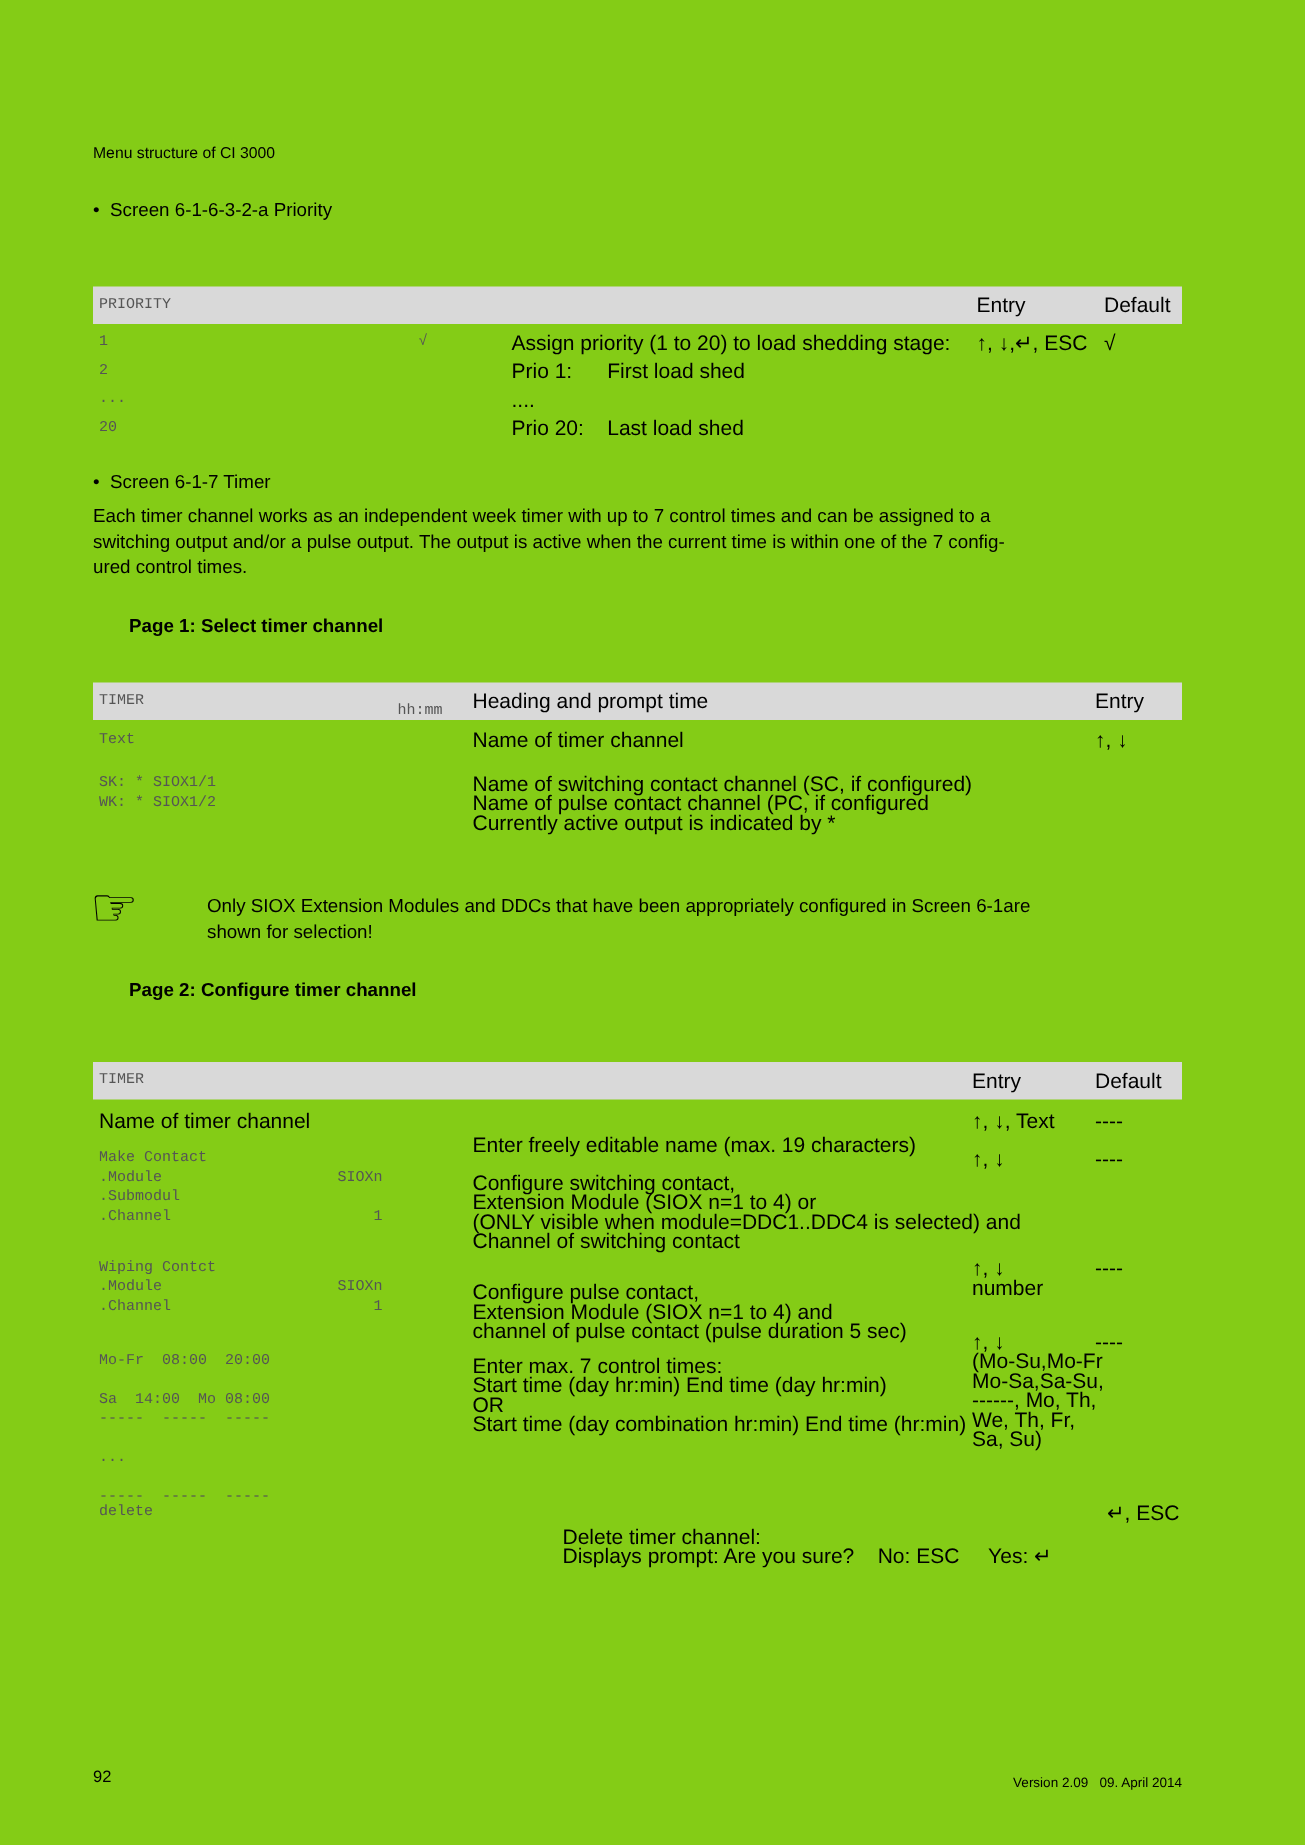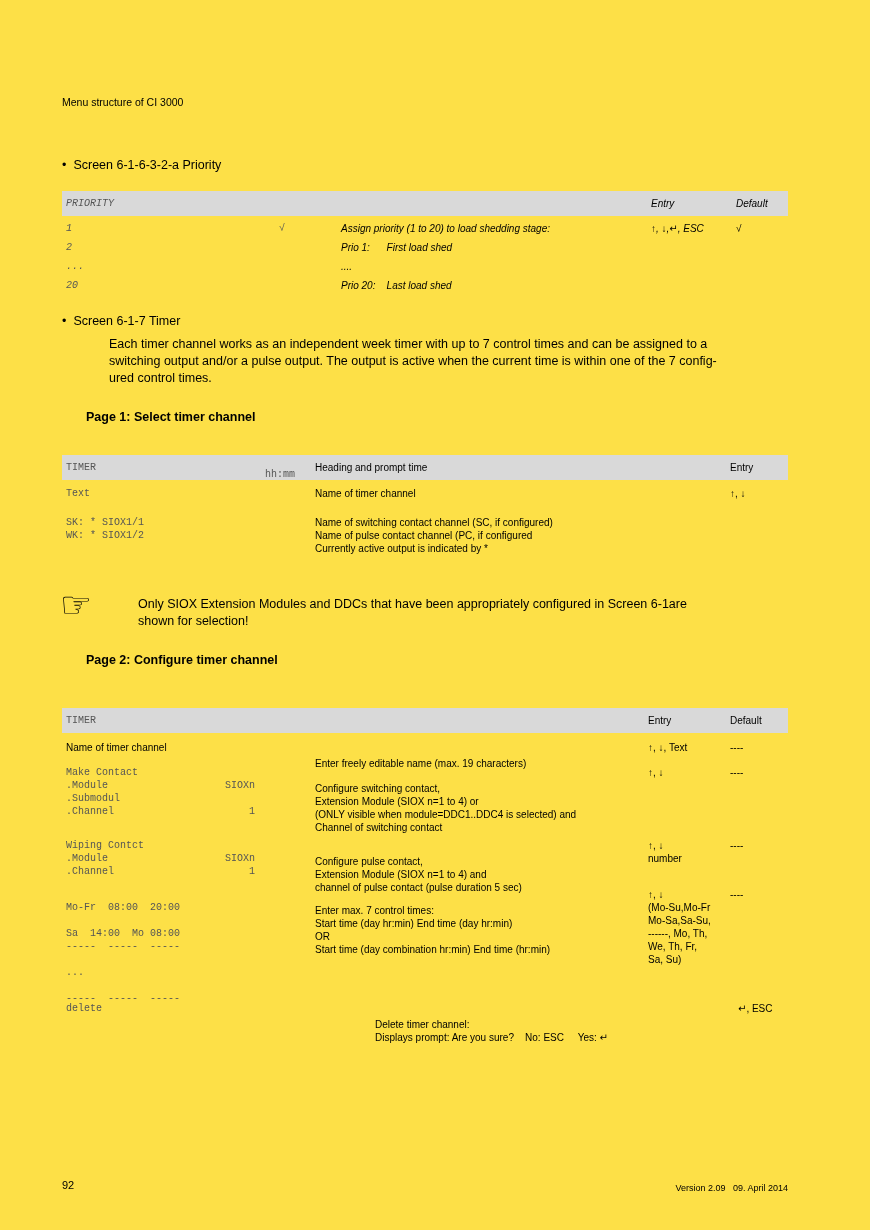--- a/index.html
+++ b/index.html
@@ -1,48 +1,48 @@
 <!DOCTYPE html>
 <html><head>
 <meta charset="utf-8">
 <style>
   * { margin:0; padding:0; box-sizing:border-box; }
   body { background:#ffffff; }
   .page {
-    position:relative; width:870px; height:1230px; background:#fde047;
+    position:relative; width:870px; height:1230px; background:#84cc16;
     font-family:"Liberation Sans","DejaVu Sans",sans-serif; color:#000;
     overflow:hidden;
   }
   .doc-header { position:absolute; left:62px; top:96px; font-size:10.5px; }
   .bullet-line { position:absolute; left:62px; font-size:12.5px; }
-  #bullet-priority { top:158px;text-align:right; }
+  #bullet-priority { top:133px;text-align:right; }
   #bullet-timer { top:314px; }
   .bullet-glyph { margin-right:7px; }
   .para {
     position:absolute; left:62px; top:336px; width:750px;
-    font-size:12.5px; line-height:17px; white-space:pre-line;margin-left:47px;
+    font-size:12.5px; line-height:17px; white-space:pre-line;
   }
   .h-bold { position:absolute; left:62px; font-weight:bold; font-size:12.5px;padding-left:24px; }
   #h-page1 { top:410px; }
   #h-page2 { top:653px; }
 
   .tbl { position:absolute; left:62px; width:726px; }
-  #tbl1 { top:191px; height:115px;font-style:italic; }
+  #tbl1 { top:191px; height:115px; }
   #tbl2 { top:455px; height:100px; }
   #tbl3 { top:708px; height:335px; }
 
   .thead {
     position:absolute; left:0; top:0; width:726px; height:25px;
     background:#d9d9d9; display:flex; align-items:center; padding-left:4px;
   }
   .trow { position:absolute; left:0; width:726px; display:flex; padding-left:4px; }
 
   .cell { white-space:pre; line-height:13px; flex:none; }
   .mono { font-family:"Liberation Mono","DejaVu Sans Mono",monospace; font-size:10px; color:#555; }
-  .sans { font-size:10px; color:#000; }
+  .sans { font-size:14px; color:#000; }
   .c1 { width:188px; }
   .c2 { width:61px; position:relative; }
   .c2 > span { position:absolute; top:0; white-space:pre; line-height:13px; text-align:right; }
   #tbl1 .c2 > span { right:30px; }
   #tbl2 .c2 > span { right:20px; }
   #tbl3 .c2 > span { right:60px; }
   .def { flex:1; }
   #tbl1 .desc { width:310px;margin-left:26px; } #tbl1 .entry { width:85px; }
   #tbl2 .desc { width:415px; } #tbl2 .entry { flex:1; }
   #tbl3 .desc { width:333px;margin-top:16px; } #tbl3 .entry { width:82px; }

